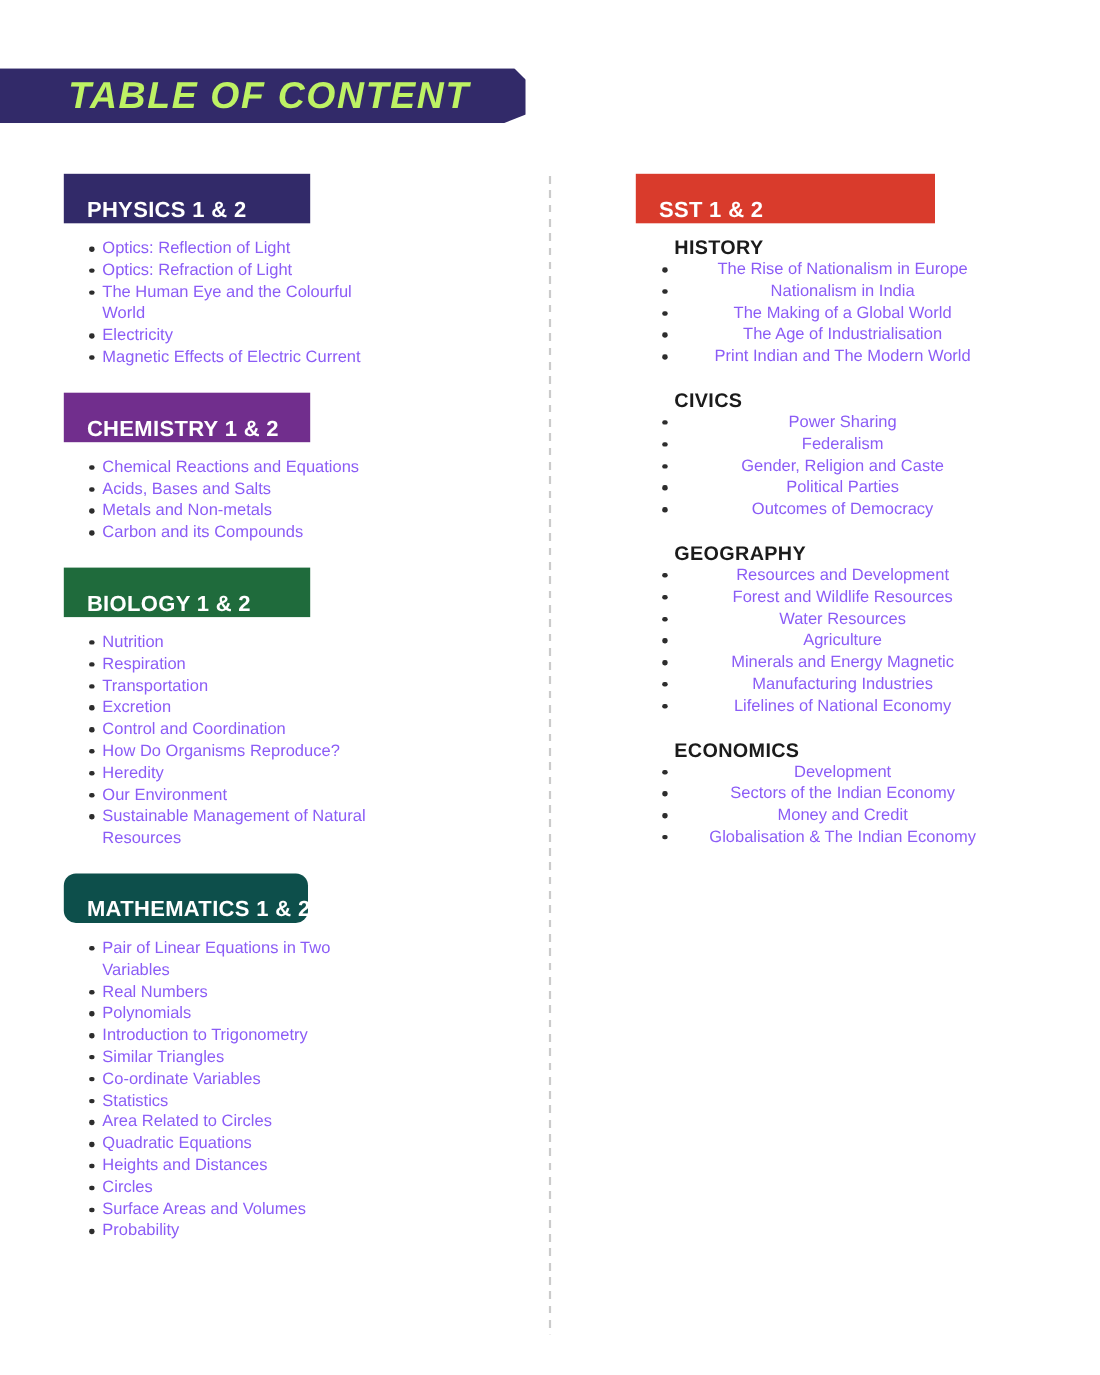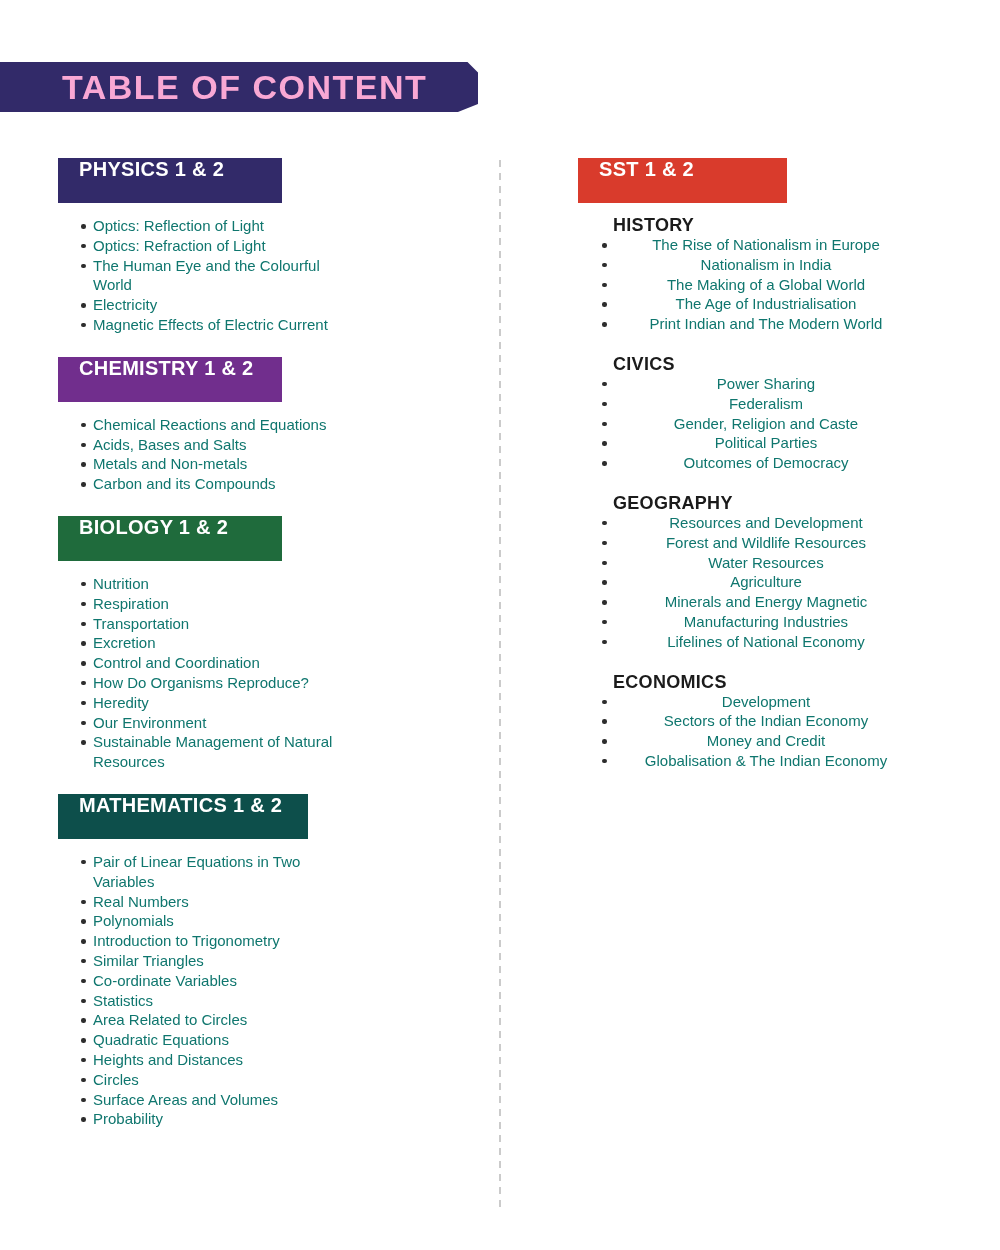--- a/index.html
+++ b/index.html
@@ -16,45 +16,46 @@
   .banner {
     position: absolute;
     left: 0; top: 62px;
     width: 478px; height: 50px;
     display: flex; align-items: center;
     padding-left: 62px;
     clip-path: polygon(0 0, 97.8% 0, 100% 21%, 100% 84%, 95.8% 100%, 0 100%);
   }
   .banner-title {
     margin: 0;
-    color: #f9a8d4;
+    color: #bef264;
     font-size: 34px;
     font-weight: bold;
     letter-spacing: 1.5px;
     white-space: nowrap;
+    font-style: italic;
   }
 
   
   .left-col  { position: absolute; left: 58px;  top: 158px; width: 420px; }
   .right-col { position: absolute; left: 578px; top: 158px; width: 410px; }
 
   .divider {
     position: absolute;
     left: 499px; top: 160px;
     width: 2px; height: 1053px;
   }
 
   
   .subject-header {
     width: 224px; height: 45px;
-    display: flex; align-items: flex-start;
+    display: flex; align-items: flex-end;
     padding-left: 21px;
   }
-  [data-name="section-mathematics"] .subject-header { width: 250px; }
-  [data-name="section-sst"] .subject-header { width: 209px; }
+  [data-name="section-mathematics"] .subject-header { width: 222px; border-radius: 11px; }
+  [data-name="section-sst"] .subject-header { width: 272px; }
   .subject-title {
     color: #ffffff;
     font-size: 20px;
     font-weight: bold;
     letter-spacing: 0.3px;
     white-space: nowrap;
   }
 
   
   .chapter-list {
@@ -62,21 +63,21 @@
     margin: 13px 0 22px 0;
     padding: 0 0 0 23px;
     width: 300px;
   }
   .left-col .chapter-list { width: 296px; }
   .chapter-item {
     position: relative;
     padding-left: 12px;
     font-size: 15px;
     line-height: 19.8px;
-    color: #0f766e;
+    color: #8b5cf6;
   }
   .chapter-item::before {
     content: "";
     position: absolute;
     left: 0; top: 8px;
     width: 4.5px; height: 4.5px;
     border-radius: 50%;
     background: #2d2d2d;
   }
 

